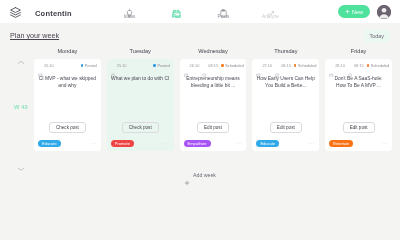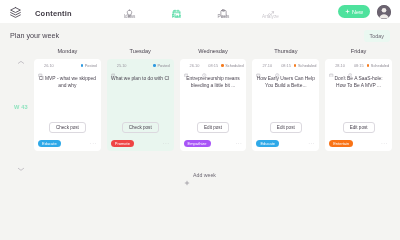--- a/index.html
+++ b/index.html
@@ -57,21 +57,21 @@
     background: #5d5560; overflow: hidden; position: relative;
     flex: none; cursor: pointer;
   }
   .avatar svg { width: 100%; height: 100%; display: block; }
 
   
   .page-head {
     height: 25px; display: flex; align-items: center;
     padding: 0 10px; position: relative;
   }
-  .page-title { font-size: 7.2px; color: #4a4450; }
+  .page-title { font-size: 7.2px; color: #4a4450; text-decoration: underline; }
   .today-btn {
     margin-left: auto;
     background: #eaf8f1; color: #6e6974;
     border: none; border-radius: 3px;
     height: 12px; padding: 0 6px;
     font-size: 5.4px; font-family: inherit; cursor: pointer;
   }
 
   
   .board {

